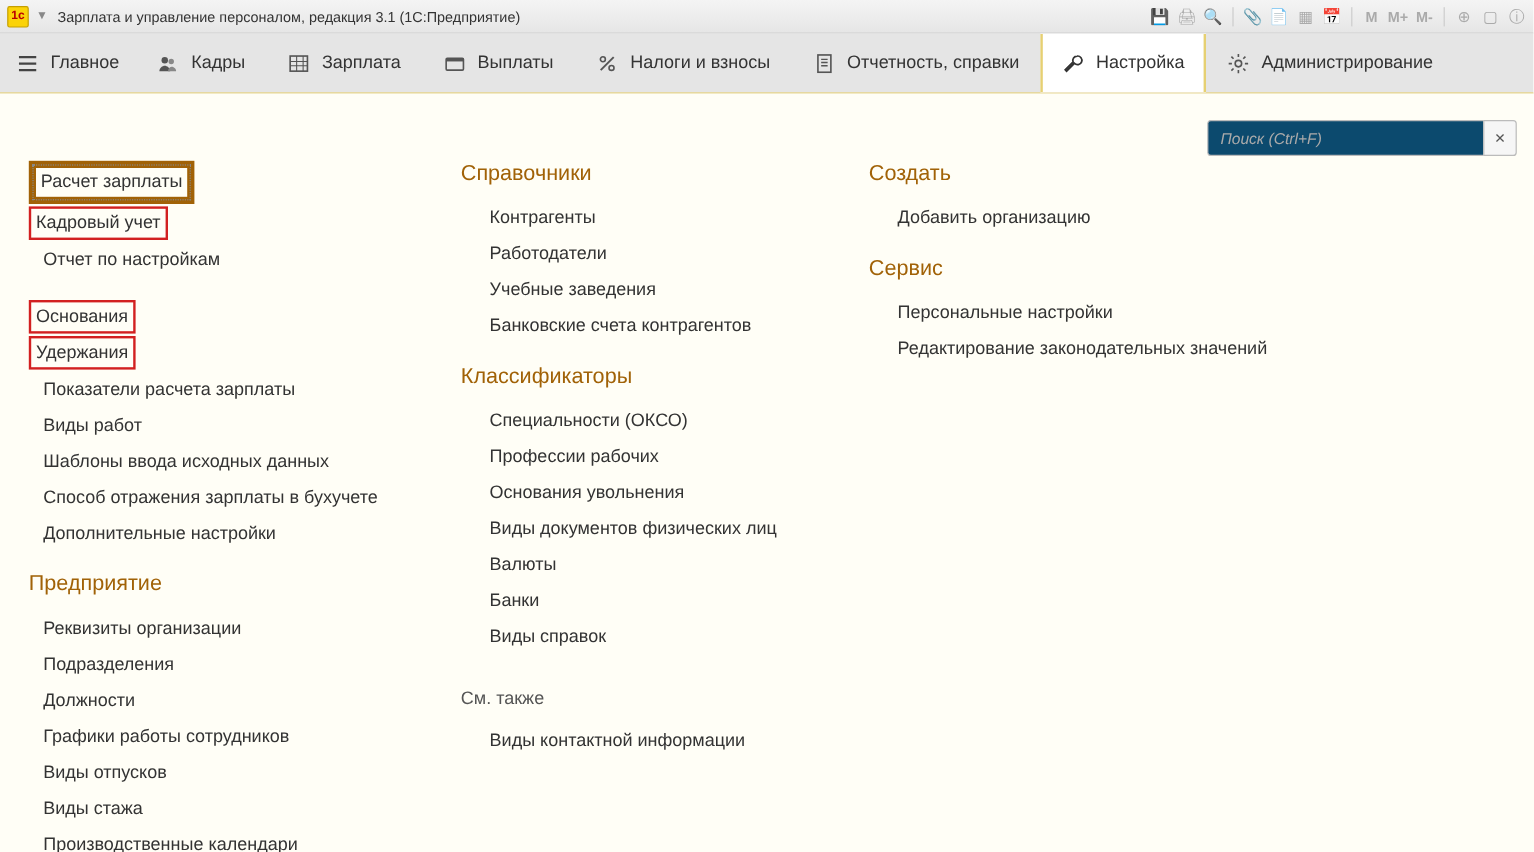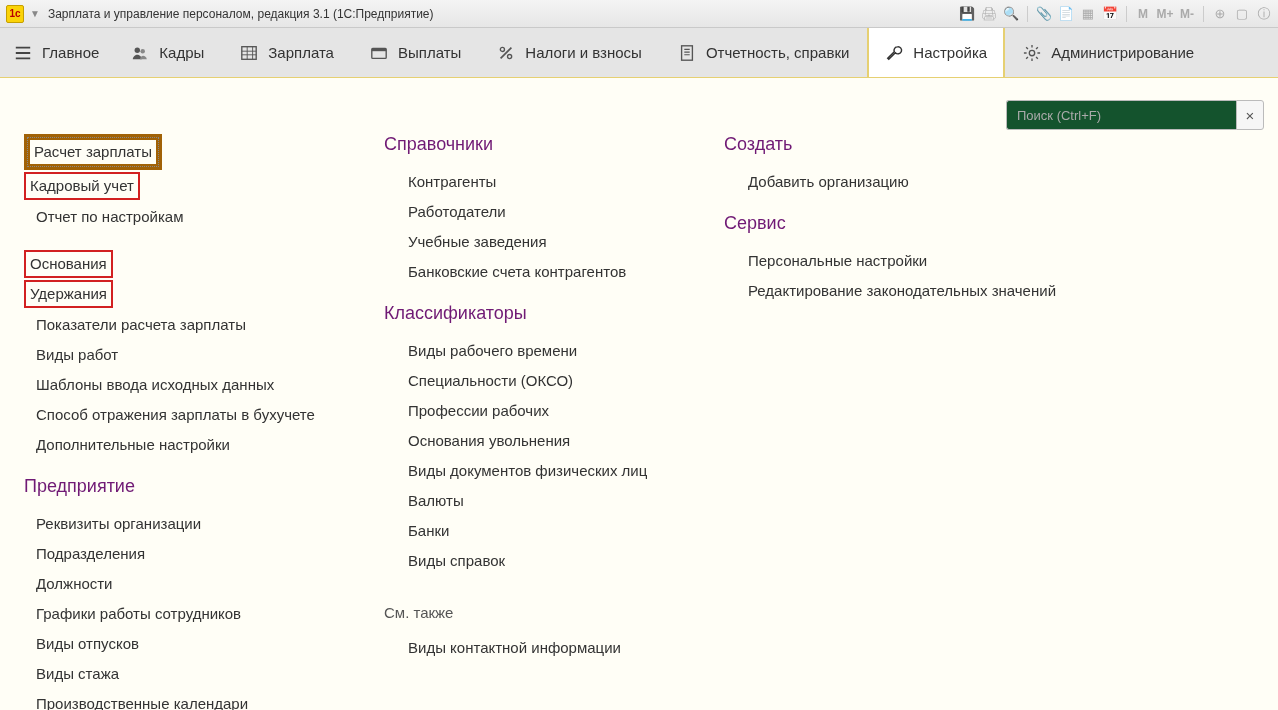--- a/index.html
+++ b/index.html
@@ -95,21 +95,22 @@
   }
   .search-wrap input {
     width: 230px;
     height: 30px;
     border: 1px solid #bbb;
     border-right: none;
     border-radius: 3px 0 0 3px;
     padding: 0 10px;
     font-size: 13px;
     color: #999;
-    background: #14532d;
+    background: #0c4a6e;
+    font-style: italic;
   }
   .search-wrap input::placeholder { color: #aaa; }
   .search-wrap button {
     width: 28px; height: 30px;
     border: 1px solid #bbb;
     border-radius: 0 3px 3px 0;
     background: #f6f6f6;
     cursor: pointer;
     color: #555;
     font-size: 15px;
@@ -119,21 +120,21 @@
   .cols {
     display: flex;
     padding: 56px 24px 10px 24px;
     gap: 40px;
   }
   .col { width: 320px; }
   .col.c2 { width: 300px; }
   .col.c3 { width: 360px; }
 
   .group-title {
-    color: #701a75;
+    color: #a16207;
     font-size: 18px;
     margin: 16px 0 12px 0;
   }
   .group-title.first { margin-top: 0; }
   .row-link-wrap { margin-bottom: 0; }
   .row-link {
     display: inline-block;
     color: #333;
     padding: 5px 0;
     font-size: 15px;
@@ -298,21 +299,20 @@
     </div>
 
     <div class="col c2">
       <div class="group-title first">Справочники</div>
       <div class="row-link-wrap"><span class="row-link indent">Контрагенты</span></div>
       <div class="row-link-wrap"><span class="row-link indent">Работодатели</span></div>
       <div class="row-link-wrap"><span class="row-link indent">Учебные заведения</span></div>
       <div class="row-link-wrap"><span class="row-link indent">Банковские счета контрагентов</span></div>
 
       <div class="group-title">Классификаторы</div>
-      <div class="row-link-wrap"><span class="row-link indent">Виды рабочего времени</span></div>
       <div class="row-link-wrap"><span class="row-link indent">Специальности (ОКСО)</span></div>
       <div class="row-link-wrap"><span class="row-link indent">Профессии рабочих</span></div>
       <div class="row-link-wrap"><span class="row-link indent">Основания увольнения</span></div>
       <div class="row-link-wrap"><span class="row-link indent">Виды документов физических лиц</span></div>
       <div class="row-link-wrap"><span class="row-link indent">Валюты</span></div>
       <div class="row-link-wrap"><span class="row-link indent">Банки</span></div>
       <div class="row-link-wrap"><span class="row-link indent">Виды справок</span></div>
 
       <div class="see-also">См. также</div>
       <div class="row-link-wrap"><span class="row-link indent">Виды контактной информации</span></div>

